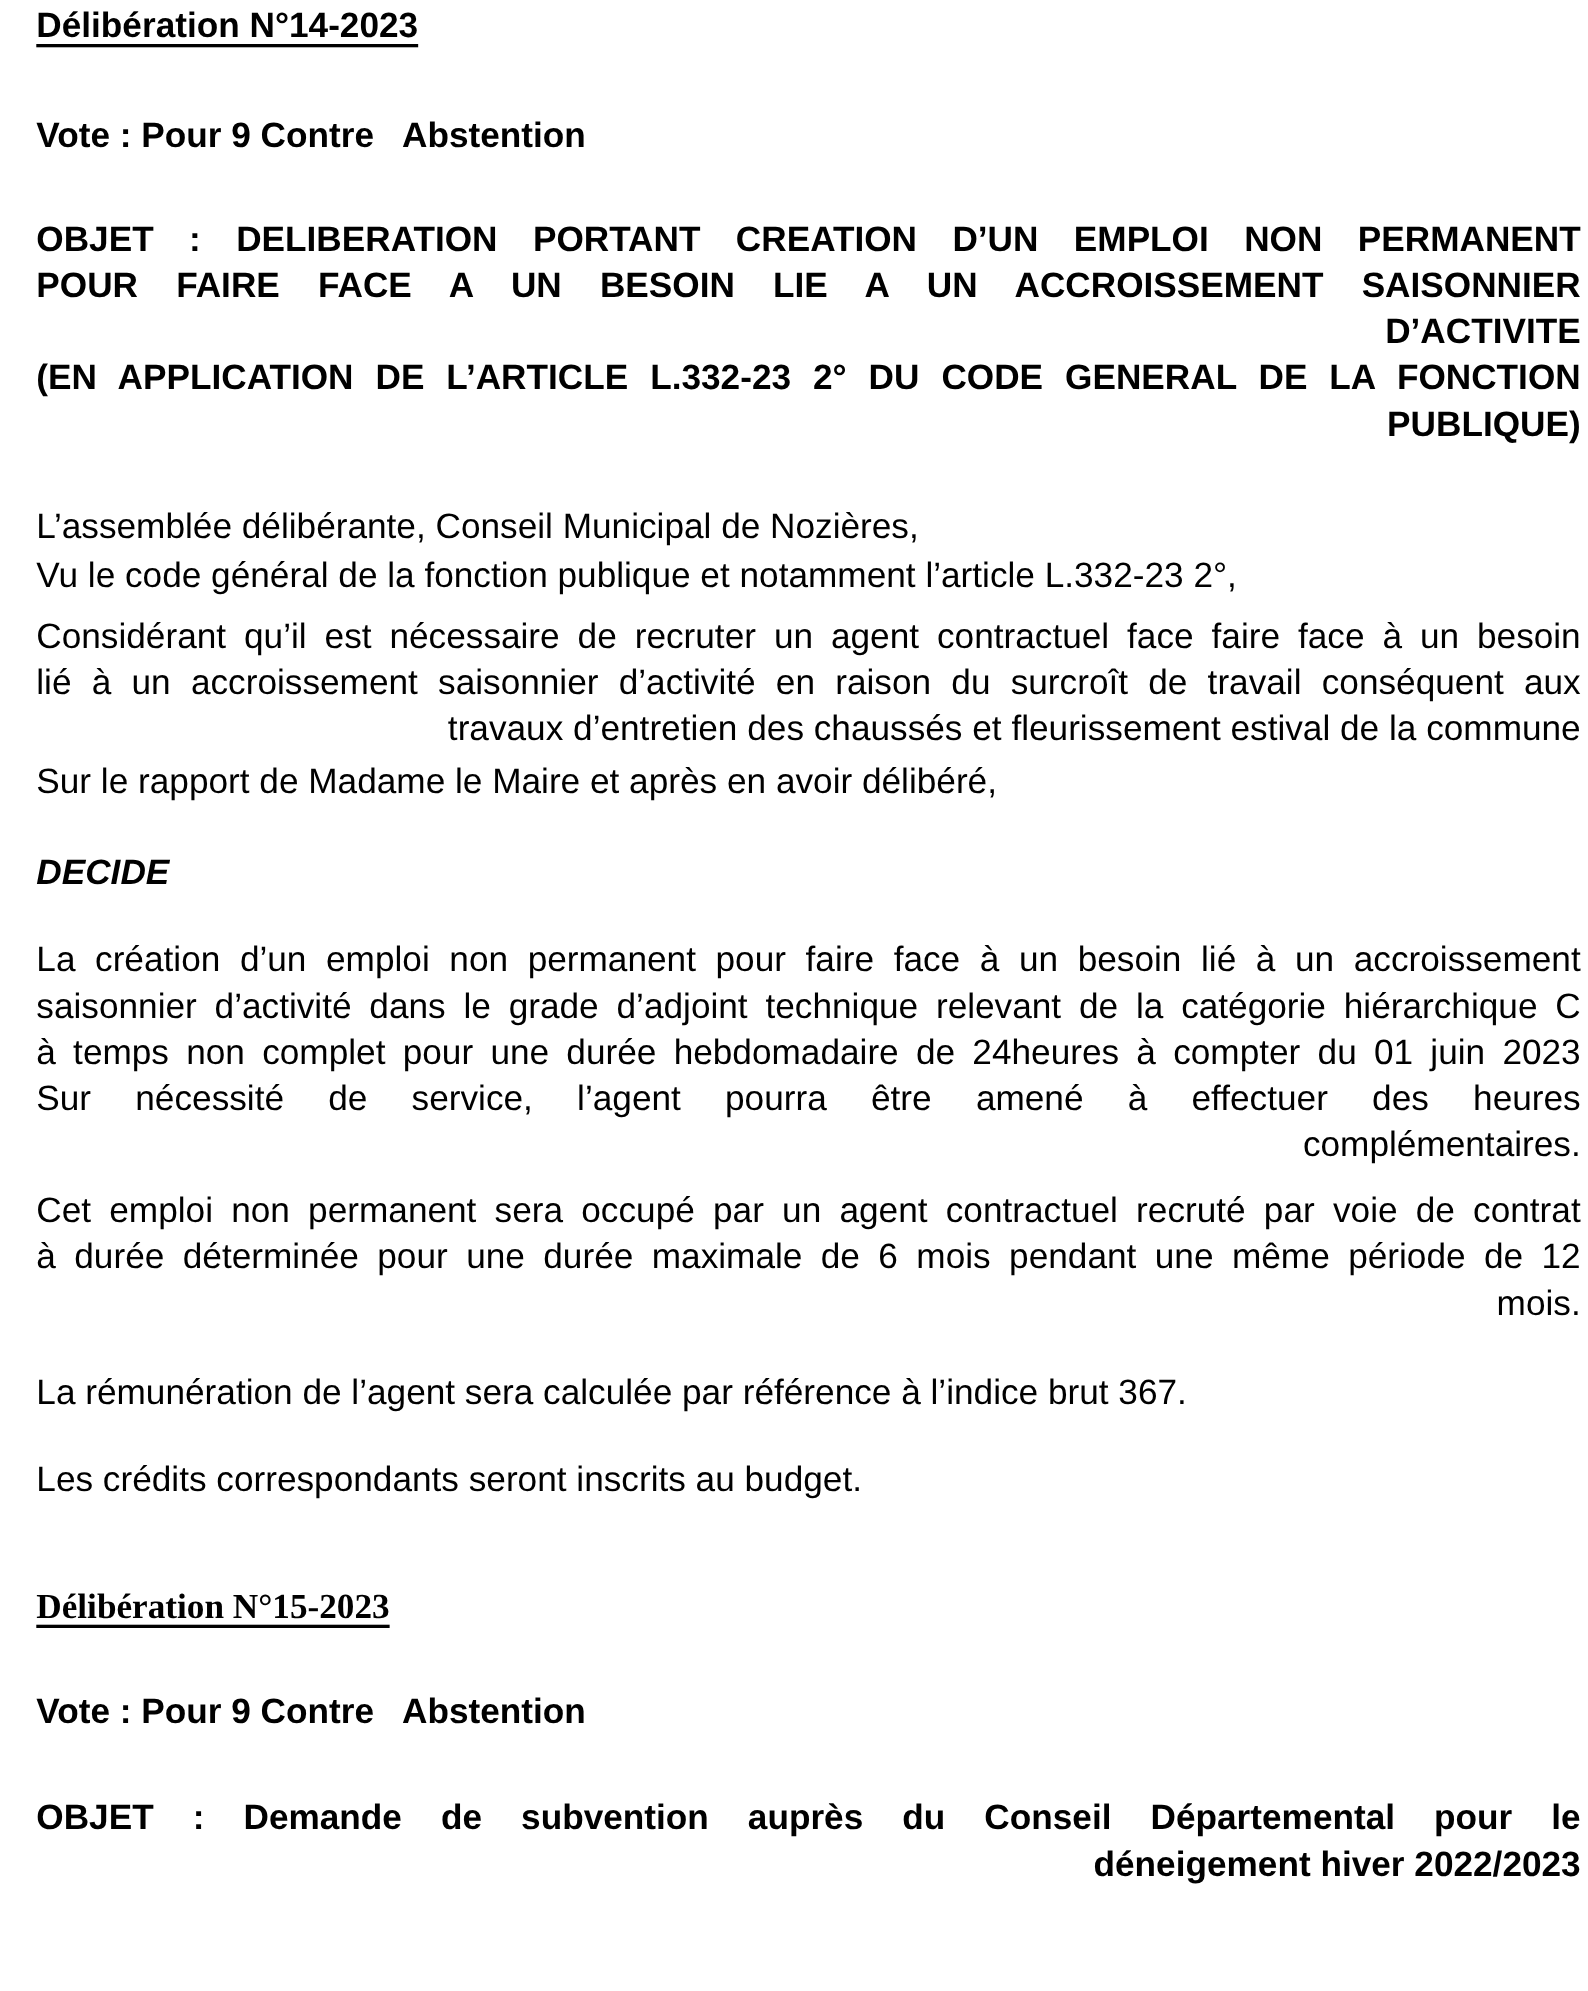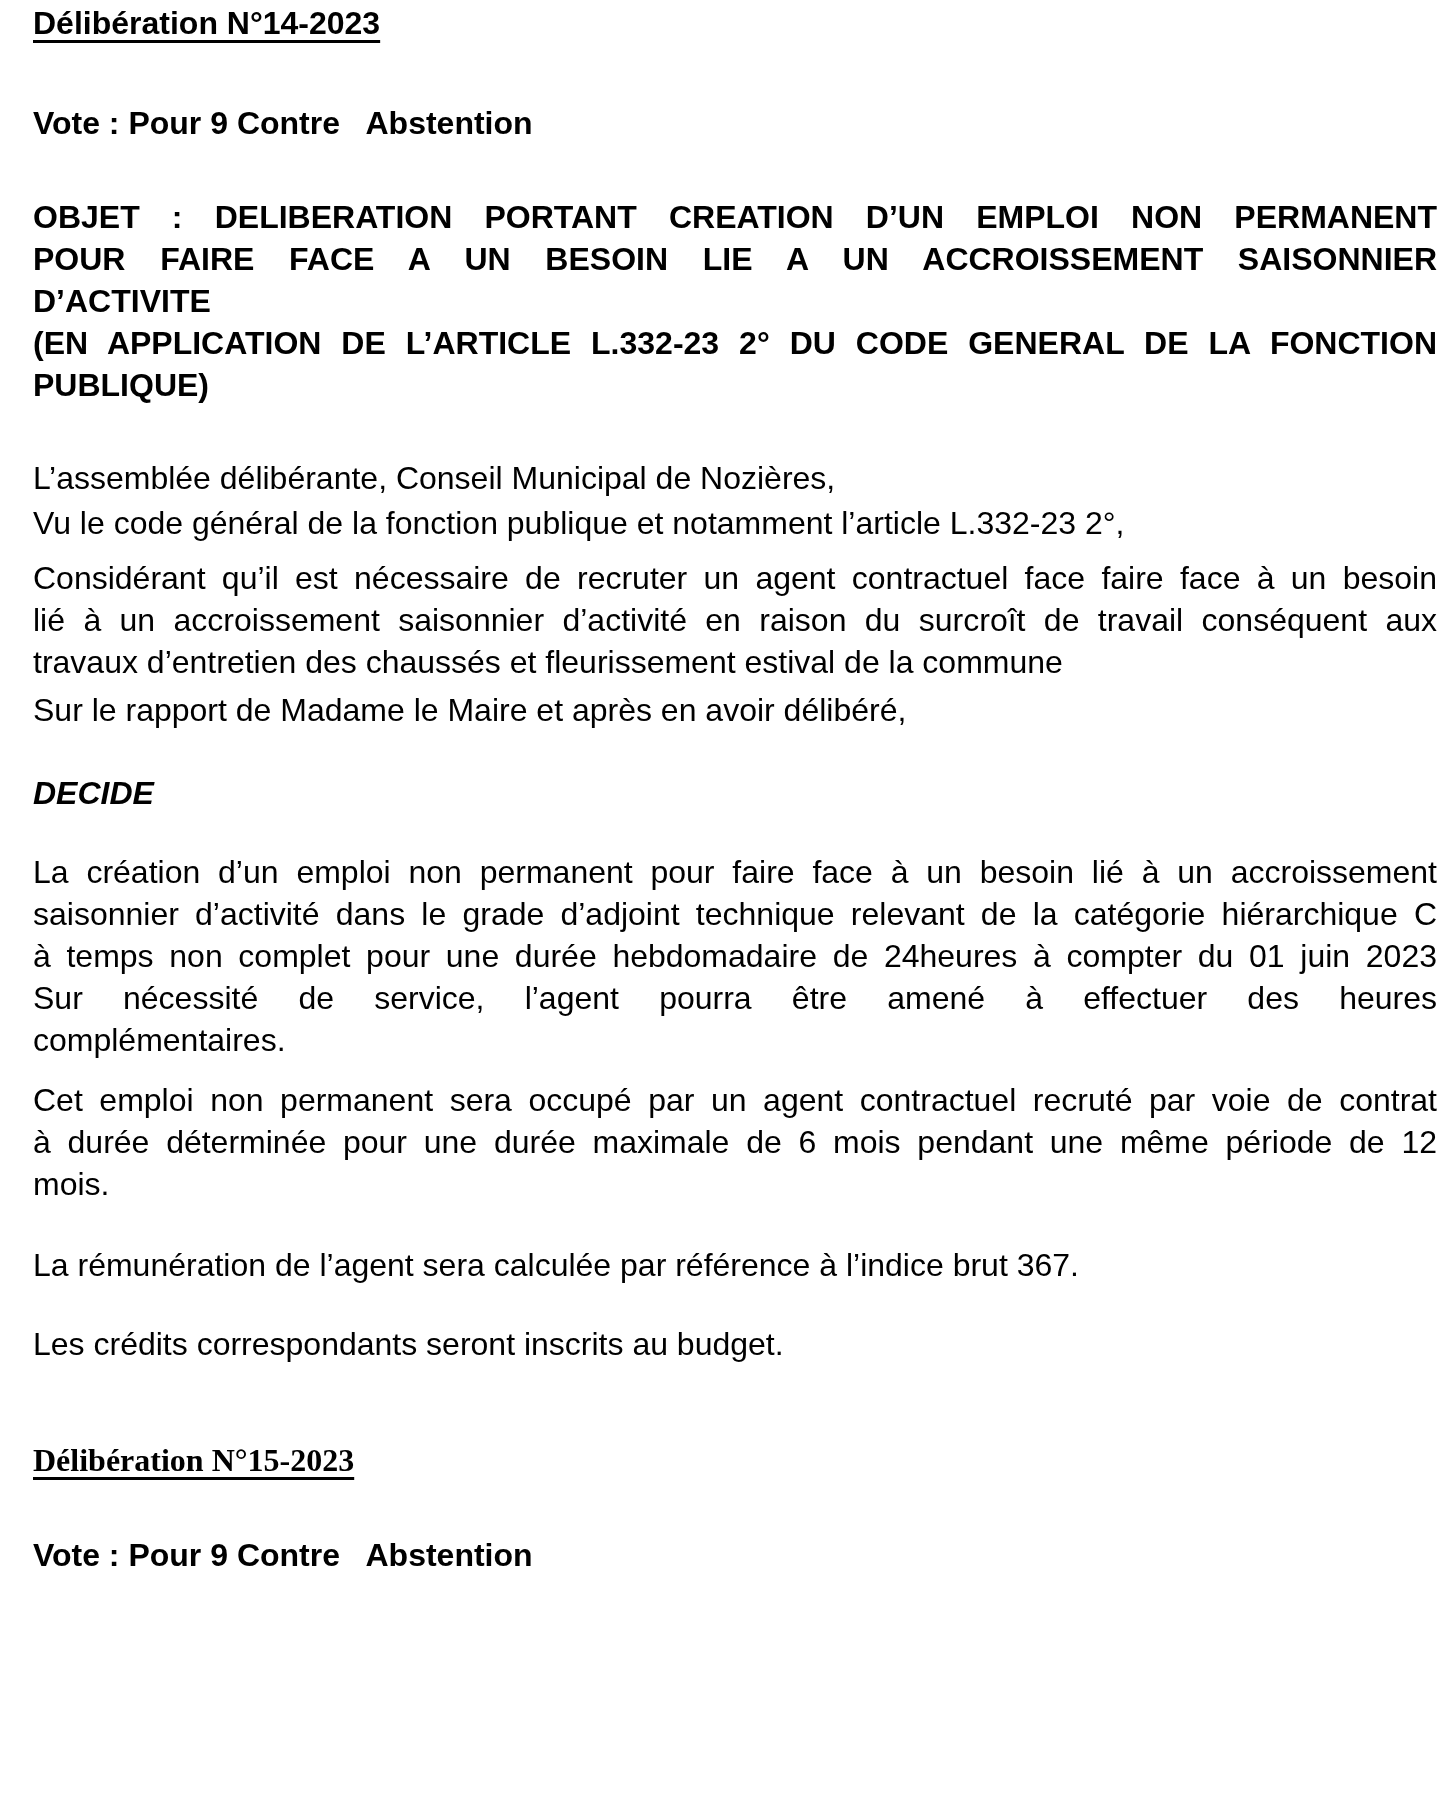--- a/index.html
+++ b/index.html
@@ -20,21 +20,21 @@
     font-weight: bold;
     text-decoration: underline;
     text-decoration-thickness: 3px;
     text-underline-offset: 6px;
   }
   .vote { font-weight: bold; white-space: pre-wrap; }
   .bold { font-weight: bold; }
   .para { margin: 0; }
   
   .jline { text-align: justify; text-align-last: justify; }
-  .lline { text-align: left; }
+  .lline { text-align: right; }
 
   .mt-vote1   { margin-top: 58px; }
   .mt-objet1  { margin-top: 52px; }
   .mt-app     { margin-top: 0; }
   .mt-assemb  { margin-top: 51px; }
   .mt-vu      { margin-top: 3px; }
   .mt-consid  { margin-top: 13px; }
   .mt-rapport { margin-top: 6px; }
   .mt-decide  { margin-top: 41px; font-style: italic; }
   .mt-creation{ margin-top: 37px; }
@@ -99,15 +99,19 @@
     <div class="para mt-remun">La rémunération de l’agent sera calculée par référence à l’indice brut 367.</div>
 
     <div class="para mt-credits">Les crédits correspondants seront inscrits au budget.</div>
   </section>
 
   <section>
     <div class="title para mt-title2">Délibération N°15-2023</div>
 
     <div class="vote para mt-vote2">Vote : Pour 9 Contre   Abstention</div>
 
+    <div class="bold para mt-objet2">
+        <div class="jline">OBJET : Demande de subvention auprès du Conseil Départemental pour le</div>
+        <div class="lline">déneigement hiver 2022/2023</div>
+      </div>
   </section>
 
 </div>
 
 </body></html>

